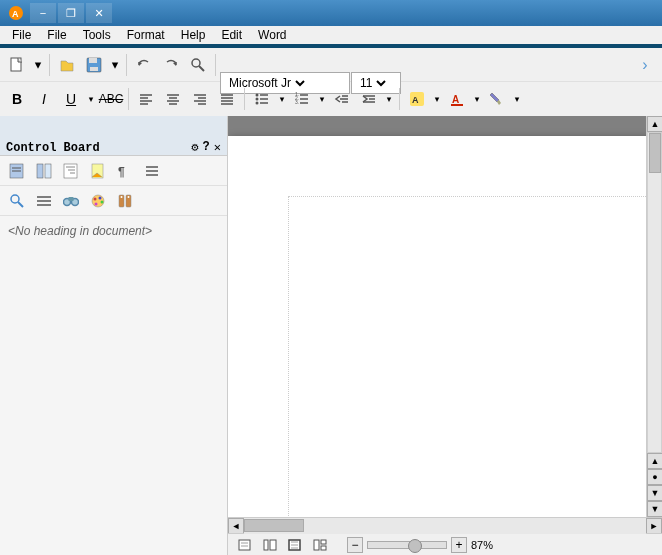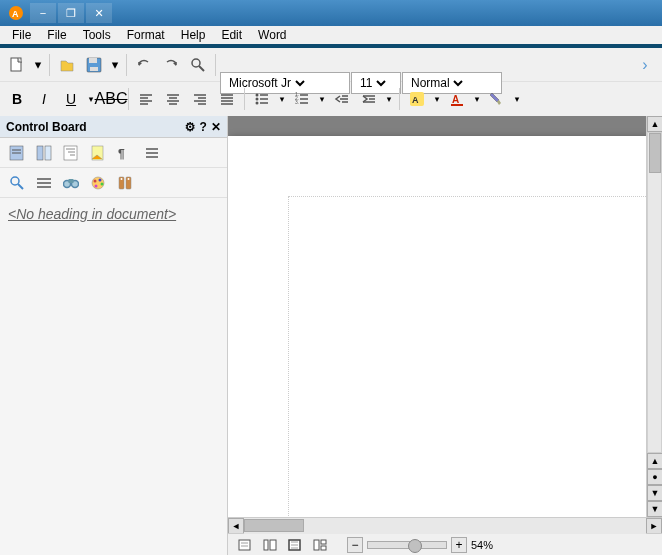--- a/index.html
+++ b/index.html
@@ -117,47 +117,47 @@
     #control-board {
       width: 228px;
       min-width: 228px;
       background: #f5f5f5;
       border-right: 1px solid #ccc;
       display: flex;
       flex-direction: column;
     }
     #cb-header {
       background: #e0e8f0;
-      height: 22px;
-      display: flex;
-      align-items: center;
+      height: 40px;
+      display: flex;
+      align-items: flex-end;
       padding: 0 6px;
       border-bottom: 1px solid #ccc;
       font-weight: bold;
       font-size: 12px;
+      font-family: Liberation Mono, monospace;
     }
     #cb-header-title { flex: 1; }
     #cb-header-icons { display: flex; gap: 4px; }
     #cb-header-icons span { cursor: pointer; font-size: 12px; }
 
     #cb-toolbar1, #cb-toolbar2 {
       display: flex;
       align-items: center;
       padding: 2px 4px;
       gap: 1px;
       border-bottom: 1px solid #e0e0e0;
       height: 30px;
     }
 
     #cb-content {
       padding: 8px;
-      font-size: 14px;
+      font-size: 12px;
       color: #666;
       font-style: italic;
-      text-decoration: underline;
     }
     #doc-scroll-area {
       flex: 1;
       overflow: auto;
       position: relative;
     }
     #doc-page {
       width: 500px;
       min-height: 650px;
       background: white;
@@ -400,41 +400,36 @@
         <option>Microsoft Jr</option>
       </select>
     </div>
 
     <div class="tb-dropdown" id="font-size-selector">
       <select>
         <option>11</option>
       </select>
     </div>
 
-    <div class="tb-dropdown" id="style-selector">
-      <select>
-        <option>Normal</option>
-      </select>
-    </div>
 
     <div style="margin-left:auto">
       <button class="tb-btn" style="color:#5b9bd5; font-size:16px;">›</button>
     </div>
   </div>
 
   <div id="toolbar-row2">
 
     <button class="format-btn bold-btn">B</button>
 
     <button class="format-btn italic-btn">I</button>
 
     <button class="format-btn" style="text-decoration:underline; font-size:14px;">U</button>
     <button class="tb-btn" style="width:12px; font-size:9px;">▾</button>
 
-    <button class="format-btn" style="text-decoration:line-through; font-size:16px;">ABC</button>
+    <button class="format-btn" style="text-decoration:line-through; font-size:12px;">ABC</button>
     <div class="tb-sep"></div>
 
     <div class="align-group">
       <button class="tb-btn" title="Align Left">
         <svg class="icon-svg" viewBox="0 0 16 16">
             <line x1="2" y1="4" x2="14" y2="4" stroke="#555" stroke-width="1.5"></line>
             <line x1="2" y1="7" x2="10" y2="7" stroke="#555" stroke-width="1.5"></line>
             <line x1="2" y1="10" x2="14" y2="10" stroke="#555" stroke-width="1.5"></line>
             <line x1="2" y1="13" x2="10" y2="13" stroke="#555" stroke-width="1.5"></line>
           </svg>
@@ -692,19 +687,19 @@
               </svg>
           </button>
         </div>
 
         <div id="zoom-area">
           <div id="zoom-minus">−</div>
           <div id="zoom-track">
             <div id="zoom-thumb"></div>
           </div>
           <div id="zoom-plus">+</div>
-          <span>54%</span>
+          <span>87%</span>
         </div>
       </div>
     </div>
 
   </div>
 </div>
 
 </body></html>

